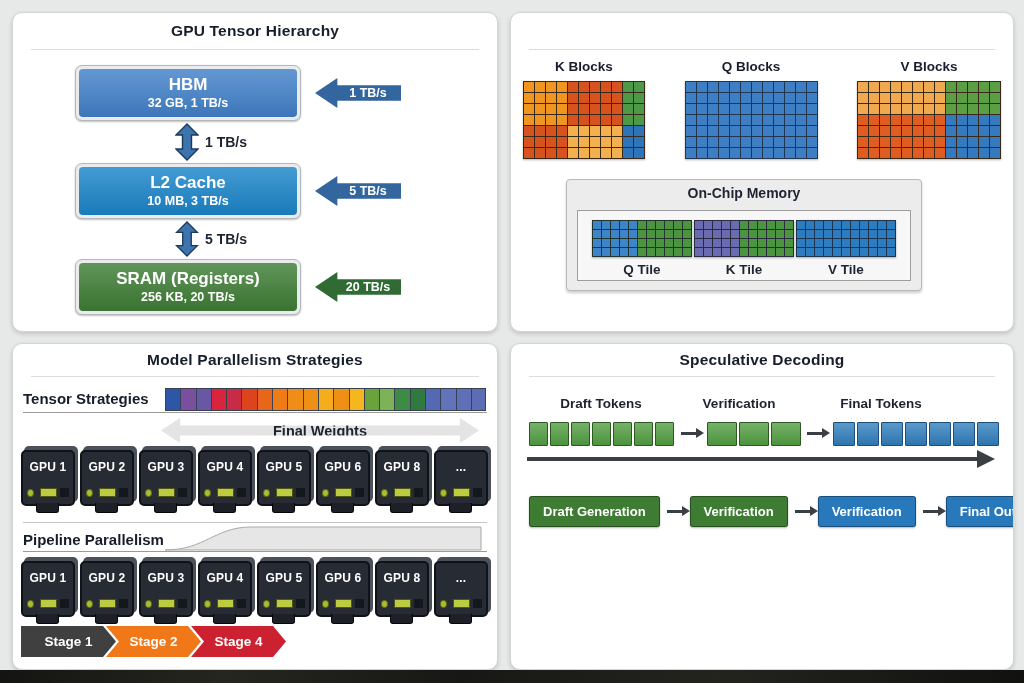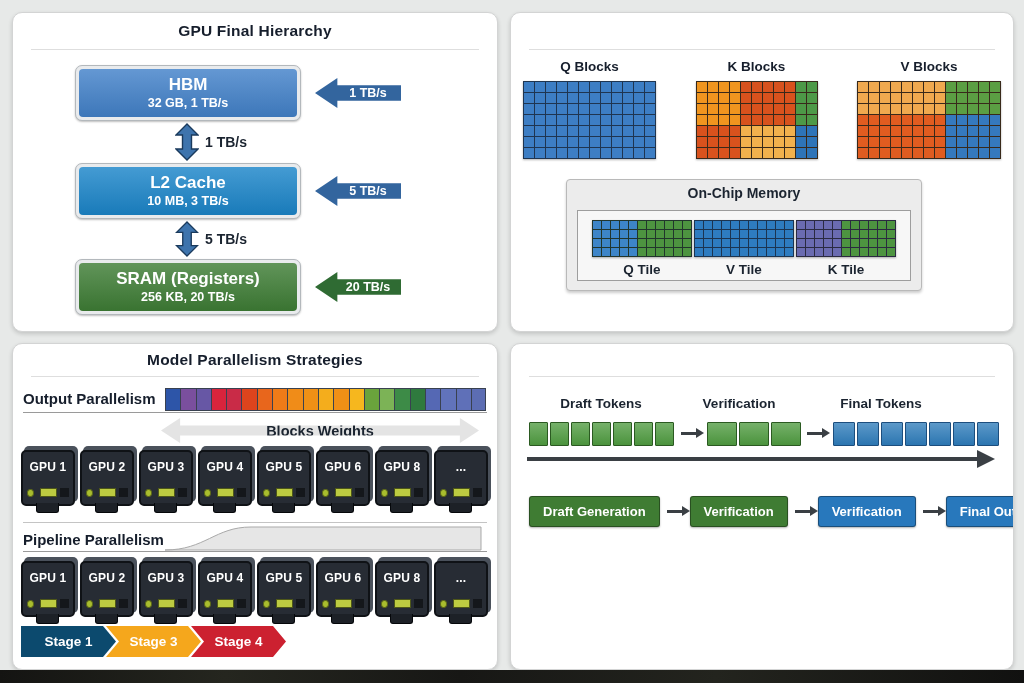--- a/index.html
+++ b/index.html
@@ -93,21 +93,21 @@
       border-left:18px solid #3a3f44;border-top:9px solid transparent;border-bottom:9px solid transparent;}
   .flow-row{position:absolute;left:18px;top:152px;display:flex;align-items:center;gap:7px;}
   .flow-box{height:29px;display:flex;align-items:center;justify-content:center;padding:0 13px;
             color:#fff;font-weight:700;font-size:13px;border-radius:3px;border:1px solid rgba(0,0,0,.35);
             box-shadow:0 1px 2px rgba(0,0,0,.3);white-space:nowrap;}
 </style>
 </head>
 <body>
 
 <section class="panel p-tl">
-  <div class="panel-title">GPU Final Hierarchy</div>
+  <div class="panel-title">GPU Tensor Hierarchy</div>
   <div class="rule"></div>
 
   <div class="mem-level">
     <div class="mem-frame abs" style="left:62px;top:52px">
       <div class="mem-inner" style="background-color: rgb(66, 129, 201);">
         <div class="mem-name">HBM</div>
         <div class="mem-spec">32 GB, 1 TB/s</div>
       </div>
     </div>
     <div class="side-arrow abs" style="left: 302px; top: 65px; background-color: rgb(51, 101, 158);">
@@ -152,20 +152,102 @@
       <span class="side-arrow-label">20 TB/s</span>
     </div>
   </div>
 </section>
 
 <section class="panel p-tr">
   <div class="rule"></div>
 
   <div class="blocks-row">
     <div class="block-group">
+      <div class="block-label">K Blocks</div>
+      <div class="tile-grid" style="display: grid; grid-template-columns: repeat(11, 10px); grid-auto-rows: 10px; gap: 1px; padding: 1px; background: rgb(56, 41, 26);">
+          <div style="background: rgb(240, 149, 31);"></div>
+          <div style="background: rgb(240, 149, 31);"></div>
+          <div style="background: rgb(240, 149, 31);"></div>
+          <div style="background: rgb(240, 149, 31);"></div>
+          <div style="background: rgb(216, 82, 29);"></div>
+          <div style="background: rgb(216, 82, 29);"></div>
+          <div style="background: rgb(216, 82, 29);"></div>
+          <div style="background: rgb(216, 82, 29);"></div>
+          <div style="background: rgb(216, 82, 29);"></div>
+          <div style="background: rgb(77, 153, 71);"></div>
+          <div style="background: rgb(77, 153, 71);"></div>
+          <div style="background: rgb(240, 149, 31);"></div>
+          <div style="background: rgb(240, 149, 31);"></div>
+          <div style="background: rgb(240, 149, 31);"></div>
+          <div style="background: rgb(240, 149, 31);"></div>
+          <div style="background: rgb(216, 82, 29);"></div>
+          <div style="background: rgb(216, 82, 29);"></div>
+          <div style="background: rgb(216, 82, 29);"></div>
+          <div style="background: rgb(216, 82, 29);"></div>
+          <div style="background: rgb(216, 82, 29);"></div>
+          <div style="background: rgb(77, 153, 71);"></div>
+          <div style="background: rgb(77, 153, 71);"></div>
+          <div style="background: rgb(240, 149, 31);"></div>
+          <div style="background: rgb(240, 149, 31);"></div>
+          <div style="background: rgb(240, 149, 31);"></div>
+          <div style="background: rgb(240, 149, 31);"></div>
+          <div style="background: rgb(216, 82, 29);"></div>
+          <div style="background: rgb(216, 82, 29);"></div>
+          <div style="background: rgb(216, 82, 29);"></div>
+          <div style="background: rgb(216, 82, 29);"></div>
+          <div style="background: rgb(216, 82, 29);"></div>
+          <div style="background: rgb(77, 153, 71);"></div>
+          <div style="background: rgb(77, 153, 71);"></div>
+          <div style="background: rgb(240, 149, 31);"></div>
+          <div style="background: rgb(240, 149, 31);"></div>
+          <div style="background: rgb(240, 149, 31);"></div>
+          <div style="background: rgb(240, 149, 31);"></div>
+          <div style="background: rgb(216, 82, 29);"></div>
+          <div style="background: rgb(216, 82, 29);"></div>
+          <div style="background: rgb(216, 82, 29);"></div>
+          <div style="background: rgb(216, 82, 29);"></div>
+          <div style="background: rgb(216, 82, 29);"></div>
+          <div style="background: rgb(77, 153, 71);"></div>
+          <div style="background: rgb(77, 153, 71);"></div>
+          <div style="background: rgb(216, 82, 29);"></div>
+          <div style="background: rgb(216, 82, 29);"></div>
+          <div style="background: rgb(216, 82, 29);"></div>
+          <div style="background: rgb(216, 82, 29);"></div>
+          <div style="background: rgb(242, 177, 77);"></div>
+          <div style="background: rgb(242, 177, 77);"></div>
+          <div style="background: rgb(242, 177, 77);"></div>
+          <div style="background: rgb(242, 177, 77);"></div>
+          <div style="background: rgb(242, 177, 77);"></div>
+          <div style="background: rgb(46, 116, 184);"></div>
+          <div style="background: rgb(46, 116, 184);"></div>
+          <div style="background: rgb(216, 82, 29);"></div>
+          <div style="background: rgb(216, 82, 29);"></div>
+          <div style="background: rgb(216, 82, 29);"></div>
+          <div style="background: rgb(216, 82, 29);"></div>
+          <div style="background: rgb(242, 177, 77);"></div>
+          <div style="background: rgb(242, 177, 77);"></div>
+          <div style="background: rgb(242, 177, 77);"></div>
+          <div style="background: rgb(242, 177, 77);"></div>
+          <div style="background: rgb(242, 177, 77);"></div>
+          <div style="background: rgb(46, 116, 184);"></div>
+          <div style="background: rgb(46, 116, 184);"></div>
+          <div style="background: rgb(216, 82, 29);"></div>
+          <div style="background: rgb(216, 82, 29);"></div>
+          <div style="background: rgb(216, 82, 29);"></div>
+          <div style="background: rgb(216, 82, 29);"></div>
+          <div style="background: rgb(242, 177, 77);"></div>
+          <div style="background: rgb(242, 177, 77);"></div>
+          <div style="background: rgb(242, 177, 77);"></div>
+          <div style="background: rgb(242, 177, 77);"></div>
+          <div style="background: rgb(242, 177, 77);"></div>
+          <div style="background: rgb(46, 116, 184);"></div>
+          <div style="background: rgb(46, 116, 184);"></div>
+        </div>
+    </div>
+    <div class="block-group">
       <div class="block-label">Q Blocks</div>
       <div class="tile-grid" style="display: grid; grid-template-columns: repeat(12, 10px); grid-auto-rows: 10px; gap: 1px; padding: 1px; background: rgb(31, 53, 80);">
           <div style="background: rgb(61, 126, 196);"></div>
           <div style="background: rgb(61, 126, 196);"></div>
           <div style="background: rgb(61, 126, 196);"></div>
           <div style="background: rgb(61, 126, 196);"></div>
           <div style="background: rgb(61, 126, 196);"></div>
           <div style="background: rgb(61, 126, 196);"></div>
           <div style="background: rgb(61, 126, 196);"></div>
           <div style="background: rgb(61, 126, 196);"></div>
@@ -238,102 +320,20 @@
           <div style="background: rgb(61, 126, 196);"></div>
           <div style="background: rgb(61, 126, 196);"></div>
           <div style="background: rgb(61, 126, 196);"></div>
           <div style="background: rgb(61, 126, 196);"></div>
           <div style="background: rgb(61, 126, 196);"></div>
           <div style="background: rgb(61, 126, 196);"></div>
           <div style="background: rgb(61, 126, 196);"></div>
           <div style="background: rgb(61, 126, 196);"></div>
           <div style="background: rgb(61, 126, 196);"></div>
           <div style="background: rgb(61, 126, 196);"></div>
-        </div>
-    </div>
-    <div class="block-group">
-      <div class="block-label">K Blocks</div>
-      <div class="tile-grid" style="display: grid; grid-template-columns: repeat(11, 10px); grid-auto-rows: 10px; gap: 1px; padding: 1px; background: rgb(56, 41, 26);">
-          <div style="background: rgb(240, 149, 31);"></div>
-          <div style="background: rgb(240, 149, 31);"></div>
-          <div style="background: rgb(240, 149, 31);"></div>
-          <div style="background: rgb(240, 149, 31);"></div>
-          <div style="background: rgb(216, 82, 29);"></div>
-          <div style="background: rgb(216, 82, 29);"></div>
-          <div style="background: rgb(216, 82, 29);"></div>
-          <div style="background: rgb(216, 82, 29);"></div>
-          <div style="background: rgb(216, 82, 29);"></div>
-          <div style="background: rgb(77, 153, 71);"></div>
-          <div style="background: rgb(77, 153, 71);"></div>
-          <div style="background: rgb(240, 149, 31);"></div>
-          <div style="background: rgb(240, 149, 31);"></div>
-          <div style="background: rgb(240, 149, 31);"></div>
-          <div style="background: rgb(240, 149, 31);"></div>
-          <div style="background: rgb(216, 82, 29);"></div>
-          <div style="background: rgb(216, 82, 29);"></div>
-          <div style="background: rgb(216, 82, 29);"></div>
-          <div style="background: rgb(216, 82, 29);"></div>
-          <div style="background: rgb(216, 82, 29);"></div>
-          <div style="background: rgb(77, 153, 71);"></div>
-          <div style="background: rgb(77, 153, 71);"></div>
-          <div style="background: rgb(240, 149, 31);"></div>
-          <div style="background: rgb(240, 149, 31);"></div>
-          <div style="background: rgb(240, 149, 31);"></div>
-          <div style="background: rgb(240, 149, 31);"></div>
-          <div style="background: rgb(216, 82, 29);"></div>
-          <div style="background: rgb(216, 82, 29);"></div>
-          <div style="background: rgb(216, 82, 29);"></div>
-          <div style="background: rgb(216, 82, 29);"></div>
-          <div style="background: rgb(216, 82, 29);"></div>
-          <div style="background: rgb(77, 153, 71);"></div>
-          <div style="background: rgb(77, 153, 71);"></div>
-          <div style="background: rgb(240, 149, 31);"></div>
-          <div style="background: rgb(240, 149, 31);"></div>
-          <div style="background: rgb(240, 149, 31);"></div>
-          <div style="background: rgb(240, 149, 31);"></div>
-          <div style="background: rgb(216, 82, 29);"></div>
-          <div style="background: rgb(216, 82, 29);"></div>
-          <div style="background: rgb(216, 82, 29);"></div>
-          <div style="background: rgb(216, 82, 29);"></div>
-          <div style="background: rgb(216, 82, 29);"></div>
-          <div style="background: rgb(77, 153, 71);"></div>
-          <div style="background: rgb(77, 153, 71);"></div>
-          <div style="background: rgb(216, 82, 29);"></div>
-          <div style="background: rgb(216, 82, 29);"></div>
-          <div style="background: rgb(216, 82, 29);"></div>
-          <div style="background: rgb(216, 82, 29);"></div>
-          <div style="background: rgb(242, 177, 77);"></div>
-          <div style="background: rgb(242, 177, 77);"></div>
-          <div style="background: rgb(242, 177, 77);"></div>
-          <div style="background: rgb(242, 177, 77);"></div>
-          <div style="background: rgb(242, 177, 77);"></div>
-          <div style="background: rgb(46, 116, 184);"></div>
-          <div style="background: rgb(46, 116, 184);"></div>
-          <div style="background: rgb(216, 82, 29);"></div>
-          <div style="background: rgb(216, 82, 29);"></div>
-          <div style="background: rgb(216, 82, 29);"></div>
-          <div style="background: rgb(216, 82, 29);"></div>
-          <div style="background: rgb(242, 177, 77);"></div>
-          <div style="background: rgb(242, 177, 77);"></div>
-          <div style="background: rgb(242, 177, 77);"></div>
-          <div style="background: rgb(242, 177, 77);"></div>
-          <div style="background: rgb(242, 177, 77);"></div>
-          <div style="background: rgb(46, 116, 184);"></div>
-          <div style="background: rgb(46, 116, 184);"></div>
-          <div style="background: rgb(216, 82, 29);"></div>
-          <div style="background: rgb(216, 82, 29);"></div>
-          <div style="background: rgb(216, 82, 29);"></div>
-          <div style="background: rgb(216, 82, 29);"></div>
-          <div style="background: rgb(242, 177, 77);"></div>
-          <div style="background: rgb(242, 177, 77);"></div>
-          <div style="background: rgb(242, 177, 77);"></div>
-          <div style="background: rgb(242, 177, 77);"></div>
-          <div style="background: rgb(242, 177, 77);"></div>
-          <div style="background: rgb(46, 116, 184);"></div>
-          <div style="background: rgb(46, 116, 184);"></div>
         </div>
     </div>
     <div class="block-group">
       <div class="block-label">V Blocks</div>
       <div class="tile-grid" style="display: grid; grid-template-columns: repeat(13, 10px); grid-auto-rows: 10px; gap: 1px; padding: 1px; background: rgb(56, 41, 26);">
           <div style="background: rgb(240, 169, 79);"></div>
           <div style="background: rgb(240, 169, 79);"></div>
           <div style="background: rgb(240, 169, 79);"></div>
           <div style="background: rgb(240, 169, 79);"></div>
           <div style="background: rgb(240, 169, 79);"></div>
@@ -473,20 +473,69 @@
             <div style="background: rgb(77, 148, 64);"></div>
             <div style="background: rgb(77, 148, 64);"></div>
             <div style="background: rgb(77, 148, 64);"></div>
             <div style="background: rgb(77, 148, 64);"></div>
             <div style="background: rgb(77, 148, 64);"></div>
             <div style="background: rgb(77, 148, 64);"></div>
           </div>
         <div class="tile-label">Q Tile</div>
       </div>
       <div class="tile-group">
+        <div class="tile-grid" style="display: grid; grid-template-columns: repeat(11, 8px); grid-auto-rows: 8px; gap: 1px; padding: 1px; background: rgb(42, 42, 64);">
+            <div style="background: rgb(106, 107, 176);"></div>
+            <div style="background: rgb(106, 107, 176);"></div>
+            <div style="background: rgb(106, 107, 176);"></div>
+            <div style="background: rgb(106, 107, 176);"></div>
+            <div style="background: rgb(106, 107, 176);"></div>
+            <div style="background: rgb(77, 148, 64);"></div>
+            <div style="background: rgb(77, 148, 64);"></div>
+            <div style="background: rgb(77, 148, 64);"></div>
+            <div style="background: rgb(77, 148, 64);"></div>
+            <div style="background: rgb(77, 148, 64);"></div>
+            <div style="background: rgb(77, 148, 64);"></div>
+            <div style="background: rgb(106, 107, 176);"></div>
+            <div style="background: rgb(106, 107, 176);"></div>
+            <div style="background: rgb(106, 107, 176);"></div>
+            <div style="background: rgb(106, 107, 176);"></div>
+            <div style="background: rgb(106, 107, 176);"></div>
+            <div style="background: rgb(77, 148, 64);"></div>
+            <div style="background: rgb(77, 148, 64);"></div>
+            <div style="background: rgb(77, 148, 64);"></div>
+            <div style="background: rgb(77, 148, 64);"></div>
+            <div style="background: rgb(77, 148, 64);"></div>
+            <div style="background: rgb(77, 148, 64);"></div>
+            <div style="background: rgb(106, 107, 176);"></div>
+            <div style="background: rgb(106, 107, 176);"></div>
+            <div style="background: rgb(106, 107, 176);"></div>
+            <div style="background: rgb(106, 107, 176);"></div>
+            <div style="background: rgb(106, 107, 176);"></div>
+            <div style="background: rgb(77, 148, 64);"></div>
+            <div style="background: rgb(77, 148, 64);"></div>
+            <div style="background: rgb(77, 148, 64);"></div>
+            <div style="background: rgb(77, 148, 64);"></div>
+            <div style="background: rgb(77, 148, 64);"></div>
+            <div style="background: rgb(77, 148, 64);"></div>
+            <div style="background: rgb(106, 107, 176);"></div>
+            <div style="background: rgb(106, 107, 176);"></div>
+            <div style="background: rgb(106, 107, 176);"></div>
+            <div style="background: rgb(106, 107, 176);"></div>
+            <div style="background: rgb(106, 107, 176);"></div>
+            <div style="background: rgb(77, 148, 64);"></div>
+            <div style="background: rgb(77, 148, 64);"></div>
+            <div style="background: rgb(77, 148, 64);"></div>
+            <div style="background: rgb(77, 148, 64);"></div>
+            <div style="background: rgb(77, 148, 64);"></div>
+            <div style="background: rgb(77, 148, 64);"></div>
+          </div>
+        <div class="tile-label">K Tile</div>
+      </div>
+      <div class="tile-group">
         <div class="tile-grid" style="display: grid; grid-template-columns: repeat(11, 8px); grid-auto-rows: 8px; gap: 1px; padding: 1px; background: rgb(28, 52, 80);">
             <div style="background: rgb(46, 124, 192);"></div>
             <div style="background: rgb(46, 124, 192);"></div>
             <div style="background: rgb(46, 124, 192);"></div>
             <div style="background: rgb(46, 124, 192);"></div>
             <div style="background: rgb(46, 124, 192);"></div>
             <div style="background: rgb(46, 124, 192);"></div>
             <div style="background: rgb(46, 124, 192);"></div>
             <div style="background: rgb(46, 124, 192);"></div>
             <div style="background: rgb(46, 124, 192);"></div>
@@ -520,79 +569,30 @@
             <div style="background: rgb(46, 124, 192);"></div>
             <div style="background: rgb(46, 124, 192);"></div>
             <div style="background: rgb(46, 124, 192);"></div>
             <div style="background: rgb(46, 124, 192);"></div>
             <div style="background: rgb(46, 124, 192);"></div>
             <div style="background: rgb(46, 124, 192);"></div>
             <div style="background: rgb(46, 124, 192);"></div>
             <div style="background: rgb(46, 124, 192);"></div>
           </div>
         <div class="tile-label">V Tile</div>
-      </div>
-      <div class="tile-group">
-        <div class="tile-grid" style="display: grid; grid-template-columns: repeat(11, 8px); grid-auto-rows: 8px; gap: 1px; padding: 1px; background: rgb(42, 42, 64);">
-            <div style="background: rgb(106, 107, 176);"></div>
-            <div style="background: rgb(106, 107, 176);"></div>
-            <div style="background: rgb(106, 107, 176);"></div>
-            <div style="background: rgb(106, 107, 176);"></div>
-            <div style="background: rgb(106, 107, 176);"></div>
-            <div style="background: rgb(77, 148, 64);"></div>
-            <div style="background: rgb(77, 148, 64);"></div>
-            <div style="background: rgb(77, 148, 64);"></div>
-            <div style="background: rgb(77, 148, 64);"></div>
-            <div style="background: rgb(77, 148, 64);"></div>
-            <div style="background: rgb(77, 148, 64);"></div>
-            <div style="background: rgb(106, 107, 176);"></div>
-            <div style="background: rgb(106, 107, 176);"></div>
-            <div style="background: rgb(106, 107, 176);"></div>
-            <div style="background: rgb(106, 107, 176);"></div>
-            <div style="background: rgb(106, 107, 176);"></div>
-            <div style="background: rgb(77, 148, 64);"></div>
-            <div style="background: rgb(77, 148, 64);"></div>
-            <div style="background: rgb(77, 148, 64);"></div>
-            <div style="background: rgb(77, 148, 64);"></div>
-            <div style="background: rgb(77, 148, 64);"></div>
-            <div style="background: rgb(77, 148, 64);"></div>
-            <div style="background: rgb(106, 107, 176);"></div>
-            <div style="background: rgb(106, 107, 176);"></div>
-            <div style="background: rgb(106, 107, 176);"></div>
-            <div style="background: rgb(106, 107, 176);"></div>
-            <div style="background: rgb(106, 107, 176);"></div>
-            <div style="background: rgb(77, 148, 64);"></div>
-            <div style="background: rgb(77, 148, 64);"></div>
-            <div style="background: rgb(77, 148, 64);"></div>
-            <div style="background: rgb(77, 148, 64);"></div>
-            <div style="background: rgb(77, 148, 64);"></div>
-            <div style="background: rgb(77, 148, 64);"></div>
-            <div style="background: rgb(106, 107, 176);"></div>
-            <div style="background: rgb(106, 107, 176);"></div>
-            <div style="background: rgb(106, 107, 176);"></div>
-            <div style="background: rgb(106, 107, 176);"></div>
-            <div style="background: rgb(106, 107, 176);"></div>
-            <div style="background: rgb(77, 148, 64);"></div>
-            <div style="background: rgb(77, 148, 64);"></div>
-            <div style="background: rgb(77, 148, 64);"></div>
-            <div style="background: rgb(77, 148, 64);"></div>
-            <div style="background: rgb(77, 148, 64);"></div>
-            <div style="background: rgb(77, 148, 64);"></div>
-          </div>
-        <div class="tile-label">K Tile</div>
       </div>
     </div>
   </div>
 </section>
 
 <section class="panel p-bl">
   <div class="panel-title" style="top:7px">Model Parallelism Strategies</div>
   <div class="rule" style="top:32px"></div>
 
-  <div class="sec-label" style="left:10px;top:46px">Output Parallelism</div>
+  <div class="sec-label" style="left:10px;top:46px">Tensor Strategies</div>
   <div class="tensor-strip">
       <div class="strip-cell" style="background: rgb(45, 85, 168);"></div>
       <div class="strip-cell" style="background: rgb(122, 79, 158);"></div>
       <div class="strip-cell" style="background: rgb(103, 87, 165);"></div>
       <div class="strip-cell" style="background: rgb(216, 36, 60);"></div>
       <div class="strip-cell" style="background: rgb(201, 43, 71);"></div>
       <div class="strip-cell" style="background: rgb(221, 68, 29);"></div>
       <div class="strip-cell" style="background: rgb(232, 102, 28);"></div>
       <div class="strip-cell" style="background: rgb(239, 123, 24);"></div>
       <div class="strip-cell" style="background: rgb(240, 140, 24);"></div>
@@ -605,21 +605,21 @@
       <div class="strip-cell" style="background: rgb(61, 139, 71);"></div>
       <div class="strip-cell" style="background: rgb(47, 122, 62);"></div>
       <div class="strip-cell" style="background: rgb(85, 104, 180);"></div>
       <div class="strip-cell" style="background: rgb(97, 115, 187);"></div>
       <div class="strip-cell" style="background: rgb(95, 112, 184);"></div>
       <div class="strip-cell" style="background: rgb(92, 109, 179);"></div>
     </div>
   <div class="thin-line" style="top:68px"></div>
 
   <div class="split-arrow">
-    <span>Blocks Weights</span>
+    <span>Final Weights</span>
   </div>
 
   <div class="chip-row" style="top:106px">
       <div class="chip">
         <div class="chip-label">GPU 1</div>
         <div class="chip-face">
           <span class="chip-led"></span>
           <span class="chip-screen"></span>
           <span class="chip-block"></span>
         </div>
@@ -767,27 +767,28 @@
         <div class="chip-face">
           <span class="chip-led"></span>
           <span class="chip-screen"></span>
           <span class="chip-block"></span>
         </div>
         <span class="chip-tab"></span>
       </div>
     </div>
 
   <div class="stage-row">
-      <div class="stage first" style="background: #0c4a6e;">Stage 1</div>
-      <div class="stage" style="background: rgb(245, 167, 28);">Stage 3</div>
+      <div class="stage first" style="background: #404040;">Stage 1</div>
+      <div class="stage" style="background: rgb(240, 120, 24);">Stage 2</div>
       <div class="stage" style="background: rgb(204, 33, 48);">Stage 4</div>
     </div>
 </section>
 
 <section class="panel p-br">
+  <div class="panel-title" style="top:7px">Speculative Decoding</div>
   <div class="rule" style="top:32px"></div>
 
   <div class="col-label" style="left:20px">Draft Tokens</div>
   <div class="col-label" style="left:158px">Verification</div>
   <div class="col-label" style="left:300px">Final Tokens</div>
 
   <div class="token-strip" style="left:18px">
       <div class="token" style="width: 19px; background-color: rgb(79, 155, 64); border-color: rgb(43, 90, 33);"></div>
       <div class="token" style="width: 19px; background-color: rgb(79, 155, 64); border-color: rgb(43, 90, 33);"></div>
       <div class="token" style="width: 19px; background-color: rgb(79, 155, 64); border-color: rgb(43, 90, 33);"></div>

